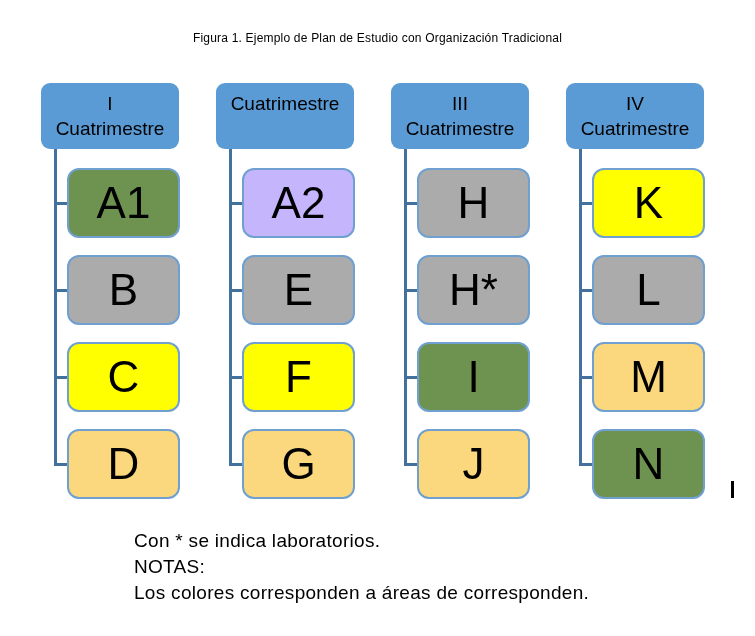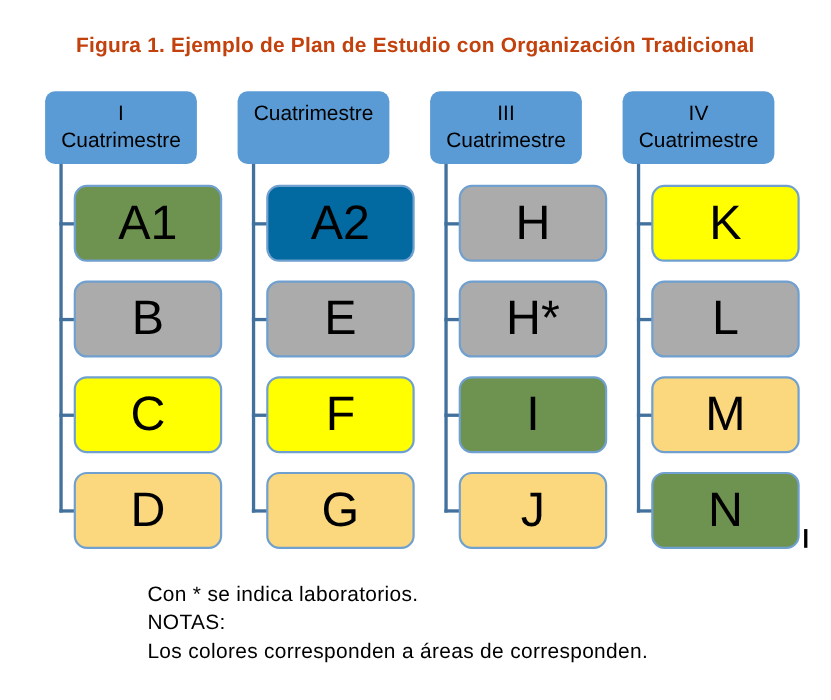--- a/index.html
+++ b/index.html
@@ -2,34 +2,34 @@
 <html><head>
 <meta charset="utf-8">
 <style>
   html,body{margin:0;padding:0;background:#ffffff;}
   .canvas{
     position:relative;width:755px;height:636px;background:#ffffff;
     font-family:"Liberation Sans", sans-serif;overflow:hidden;
   }
   .title{
     position:absolute;top:31px;left:0;width:755px;text-align:center;
-    font-size:19px;font-weight:bold;color:#c2410c;letter-spacing:0.2px;
+    font-size:12px;font-weight:normal;color:#000000;letter-spacing:0.2px;
   }
   .column{position:absolute;top:83px;width:160px;height:420px;}
   .col-0{left:41px}.col-1{left:216px}.col-2{left:391px}.col-3{left:566px}
   .header{
     position:absolute;top:0;left:0;width:138px;height:66px;box-sizing:border-box;
     background:#5B9BD5;border-radius:9px;color:#000;text-align:center;
     font-size:19px;line-height:25px;padding-top:8px;
   }
   .vline{position:absolute;left:13px;top:66px;width:3px;height:317px;background:#41719C;}
   .stub{position:absolute;left:13px;width:16px;height:3px;background:#41719C;}
   .s0{top:119px}.s1{top:206px}.s2{top:293px}.s3{top:380px}
   .course{
-    position:absolute;left:26px;width:135px;height:70px;box-sizing:border-box;
+    position:absolute;left:26px;width:113px;height:70px;box-sizing:border-box;
     border:2px solid #6FA0CF;border-radius:12px;
     display:flex;align-items:center;justify-content:center;
     font-size:44px;color:#000;
   }
   .r0{top:85px}.r1{top:172px}.r2{top:259px}.r3{top:346px}
   .notes{
     position:absolute;left:134px;top:528px;font-size:19px;line-height:26px;
     color:#000;letter-spacing:0.3px;font-weight:400;
   }
   .tick{position:absolute;left:731px;top:481px;width:3px;height:17px;background:#000;}
@@ -67,21 +67,21 @@
 
   <div class="column col-1">
     <div class="header" style="background-color: rgb(91, 155, 213);">
       <div>Cuatrimestre</div>
     </div>
     <div class="vline"></div>
     <div class="stub s0"></div>
     <div class="stub s1"></div>
     <div class="stub s2"></div>
     <div class="stub s3"></div>
-    <div class="course r0" style="background-color: #0369a1; align-items: center;">
+    <div class="course r0" style="background-color: #c4b5fd; align-items: center;">
       <span>A2</span>
     </div>
     <div class="course r1" style="background-color: rgb(171, 171, 171);">
       <span>E</span>
     </div>
     <div class="course r2" style="background-color: rgb(255, 255, 0);">
       <span>F</span>
     </div>
     <div class="course r3" style="background-color: rgb(251, 216, 126);">
       <span>G</span>

